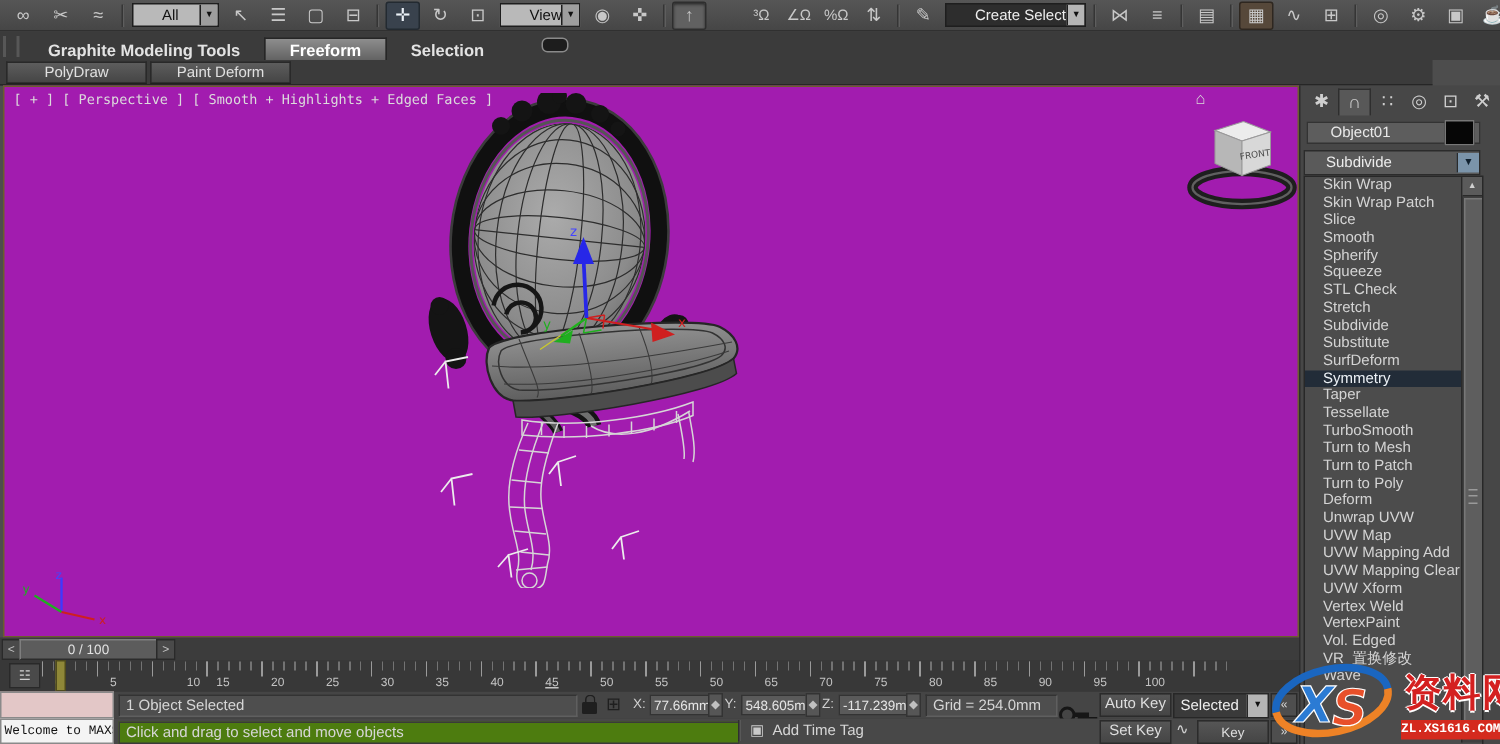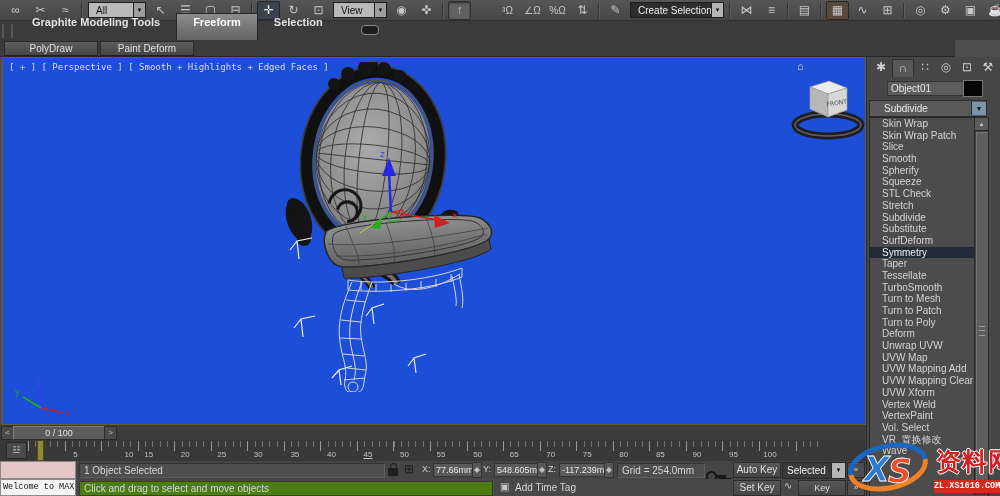--- a/index.html
+++ b/index.html
@@ -10,46 +10,46 @@
   #main-toolbar{left:0;top:0;width:1000px;height:21px;background:linear-gradient(#565656,#464646);
     display:flex;align-items:center;padding-left:3px;box-sizing:border-box;border-bottom:1px solid #303030;}
   .tb-icon{width:21px;height:17px;line-height:17px;text-align:center;color:#c8c8c8;font-size:12px;
     margin:0 1px;border:1px solid transparent;border-radius:2px;flex:0 0 auto;cursor:default;}
   .tb-icon.pressed{background:#39424d;border-color:#232a31;color:#ecf2f8;}
   .tb-icon.pressed2{background:#616161;border-color:#2e2e2e;box-shadow:inset 0 1px 2px #2a2a2a;}
   .tb-icon.pressed3{background:#56483a;border-color:#2e2720;}
   .tb-sep{width:1px;height:15px;background:#353535;border-right:1px solid #5e5e5e;margin:0 3px;flex:0 0 auto;}
   .tb-dd{height:14px;background:#b9b9b9;border:1px solid #1e1e1e;color:#111;font-size:10px;
     display:flex;align-items:center;margin:0 2px;flex:0 0 auto;overflow:hidden;}
-  .tb-dd span:first-child{flex:1;padding-left:7px;white-space:nowrap;overflow:hidden;}
+  .tb-dd span:first-child{flex:1;padding-left:19px;white-space:nowrap;overflow:hidden;}
   .tb-dd .dd-arrow{width:11px;text-align:center;font-size:6px;background:#9e9e9e;color:#111;
     border-left:1px solid #1e1e1e;align-self:stretch;line-height:14px;}
   .tb-dd.dark{background:#2d2d2d;color:#eee;}
   .tb-dd.dark .dd-arrow{background:#b5b5b5;color:#111;}
   
   #ribbon-tabs{left:0;top:21px;width:1000px;height:19px;background:#3b3b3b;display:flex;align-items:flex-end;}
   .r-grip{width:7px;height:14px;margin:0 3px 2px 2px;border-left:2px solid #575757;border-right:2px solid #575757;}
-  .rtab{font-size:11px;font-weight:bold;color:#e3e3e3;padding:2px 16px 12px 16px;}
+  .rtab{font-size:11px;font-weight:bold;color:#e3e3e3;padding:2px 16px 0 16px;}
   .rtab.active{background:linear-gradient(#8d8d8d,#636363);color:#ffffff;border:1px solid #262626;border-bottom:none;}
   .r-capsule{width:16px;height:8px;border-radius:4px;background:#1d1d1d;border:1px solid #8a8a8a;margin:0 0 5px 22px;}
   #ribbon-sub{left:0;top:40px;width:955px;height:17px;background:#3b3b3b;border-bottom:1px solid #262626;
     display:flex;align-items:center;padding-left:4px;box-sizing:border-box;}
   .stab{font-size:10px;color:#e0e0e0;background:linear-gradient(#5d5d5d,#454545);border:1px solid #292929;
     border-bottom-color:#1f1f1f;padding:1px 0;width:92px;text-align:center;margin-right:2px;}
   
-  #viewport{left:2px;top:57px;width:862px;height:366px;background:#1d4ed8;border:1px solid #6b5e2c;}
+  #viewport{left:2px;top:57px;width:862px;height:366px;background:#a21caf;border:1px solid #6b5e2c;}
   #vp-label{left:6px;top:4px;color:#dcdcdc;font-family:"DejaVu Sans Mono",monospace;font-size:9px;white-space:nowrap;}
   #home-icon{left:794px;top:2px;color:#d8d8d8;font-size:11px;}
   
   #cmd-panel{left:866px;top:57px;width:134px;height:439px;background:#474747;border-left:1px solid #2c2c2c;}
   #cmd-tabs{left:4px;top:2px;width:128px;height:18px;display:flex;}
   .ctab{width:20px;height:17px;text-align:center;line-height:17px;color:#cfcfcf;font-size:12px;margin-right:1px;}
   .ctab.active{background:#585858;border:1px solid #2e2e2e;border-bottom:none;}
-  #obj-name{left:20px;top:24px;width:84px;height:13px;background:#5d5d5d;border:1px solid #333;
-    color:#e9e9e9;font-size:10px;padding:0 3px;line-height:13px;}
+  #obj-name{left:4px;top:24px;width:84px;height:13px;background:#5d5d5d;border:1px solid #333;
+    color:#e9e9e9;font-size:10px;padding:0 15px;line-height:13px;}
   #obj-color{left:96px;top:23px;width:18px;height:15px;background:#060606;border:1px solid #777;}
   #mod-combo{left:2px;top:43px;width:116px;height:15px;background:#5a5a5a;border:1px solid #2b2b2b;
     color:#ececec;font-size:10px;display:flex;align-items:center;}
   #mod-combo span:first-child{flex:1;padding-left:14px;}
   #mod-combo .dd-arrow{width:14px;height:13px;background:linear-gradient(#8fa7bd,#5e7florida#)  ;background:#7b94aa;color:#10202e;
     text-align:center;font-size:7px;line-height:13px;border-left:1px solid #2b2b2b;}
   #mod-list{left:2px;top:60px;width:118px;height:379px;background:#4c4c4c;border:1px solid #282828;overflow:hidden;}
   .mod-item{height:11.7px;line-height:11.7px;font-size:10px;color:#d4d4d4;padding-left:12px;white-space:nowrap;}
   .mod-item.selected{background:#222c38;color:#ecf1f6;}
   #mod-scroll{left:104px;top:0px;width:13px;height:377px;background:#404040;border-left:1px solid #2a2a2a;}
@@ -352,21 +352,21 @@
         <div class="mod-item">Turn to Patch</div>
         <div class="mod-item">Turn to Poly</div>
         <div class="mod-item">Deform</div>
         <div class="mod-item">Unwrap UVW</div>
         <div class="mod-item">UVW Map</div>
         <div class="mod-item">UVW Mapping Add</div>
         <div class="mod-item">UVW Mapping Clear</div>
         <div class="mod-item">UVW Xform</div>
         <div class="mod-item">Vertex Weld</div>
         <div class="mod-item">VertexPaint</div>
-        <div class="mod-item">Vol. Select</div>
+        <div class="mod-item">Vol. Edged</div>
         <div class="mod-item">VR_置换修改</div>
         <div class="mod-item">Wave</div>
       </div>
     <div id="mod-scroll" class="abs">
       <div class="sb-up">▲</div>
       <div class="sb-thumb">
           <div class="sb-grip"></div>
         </div>
     </div>
   </div>

